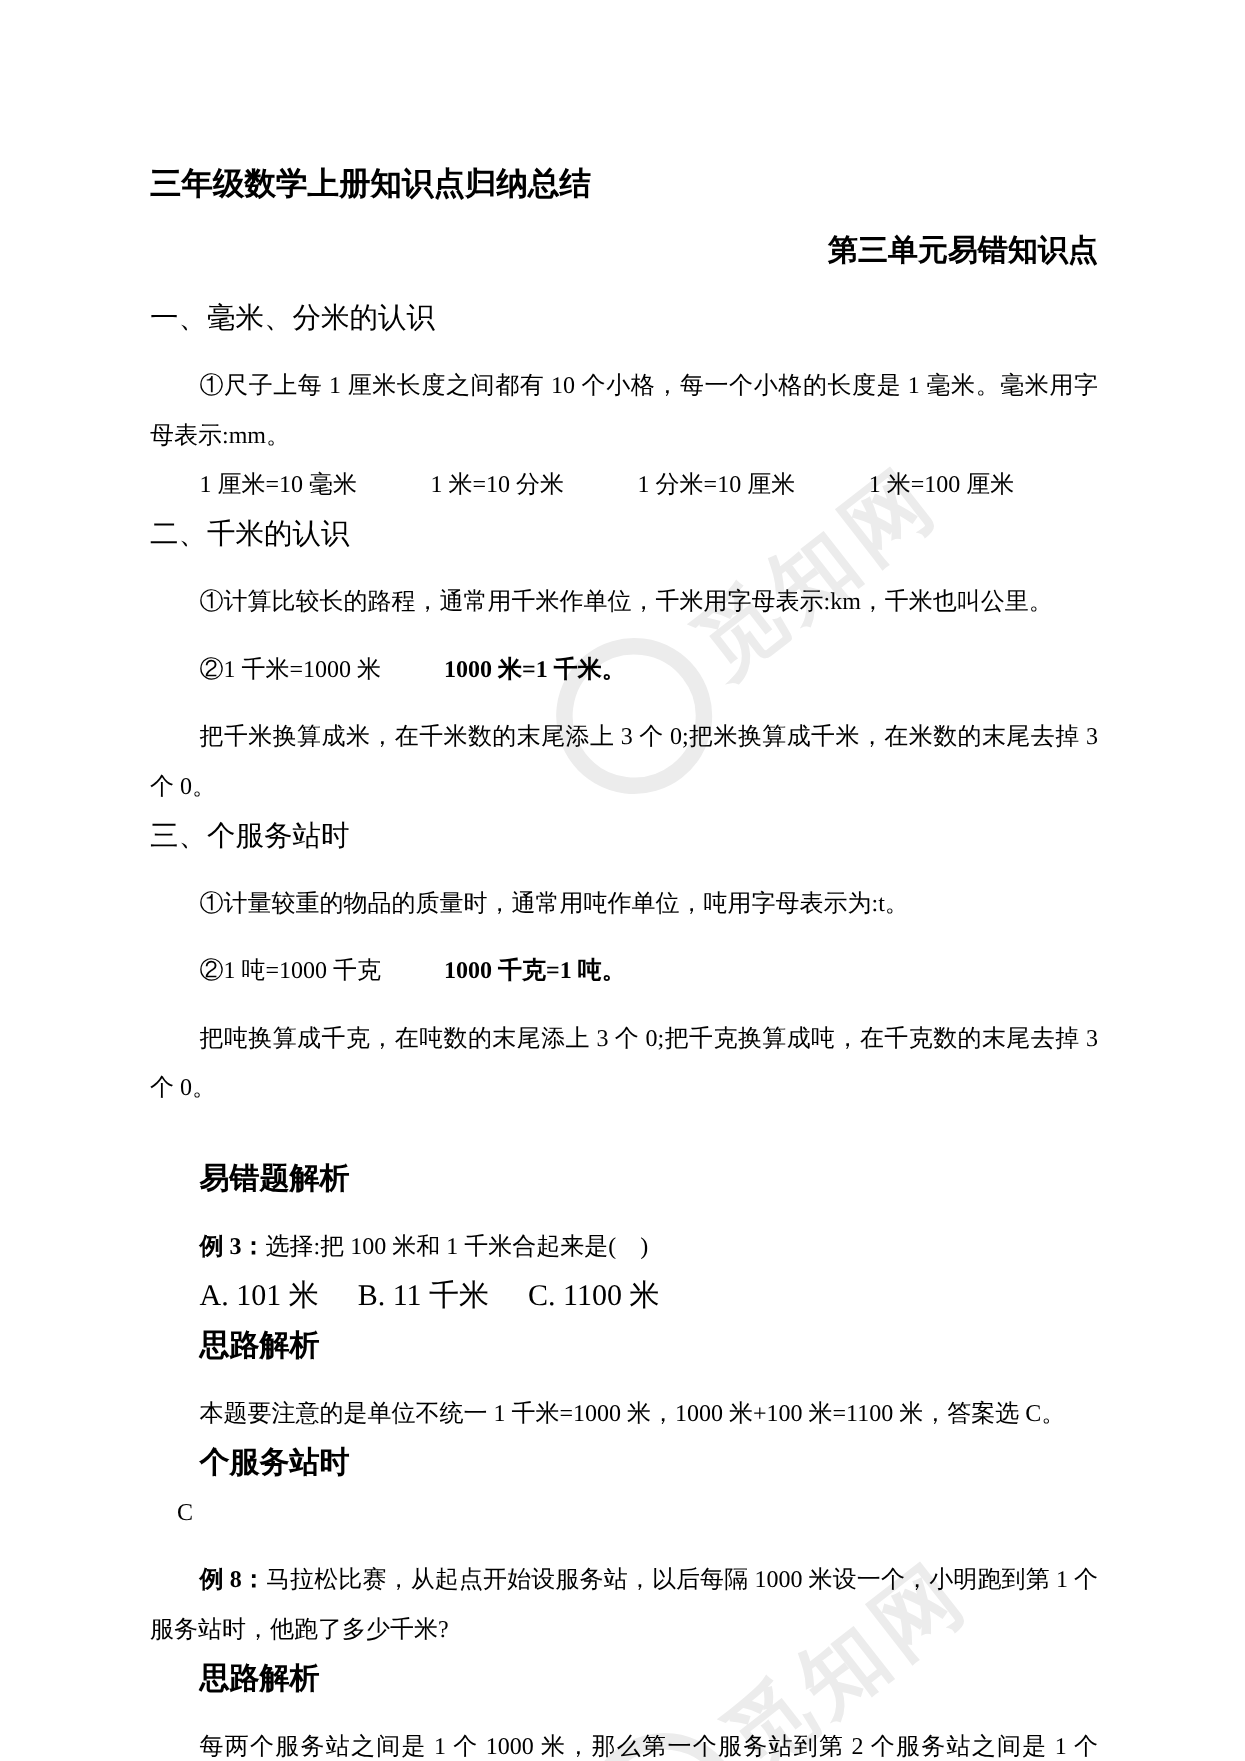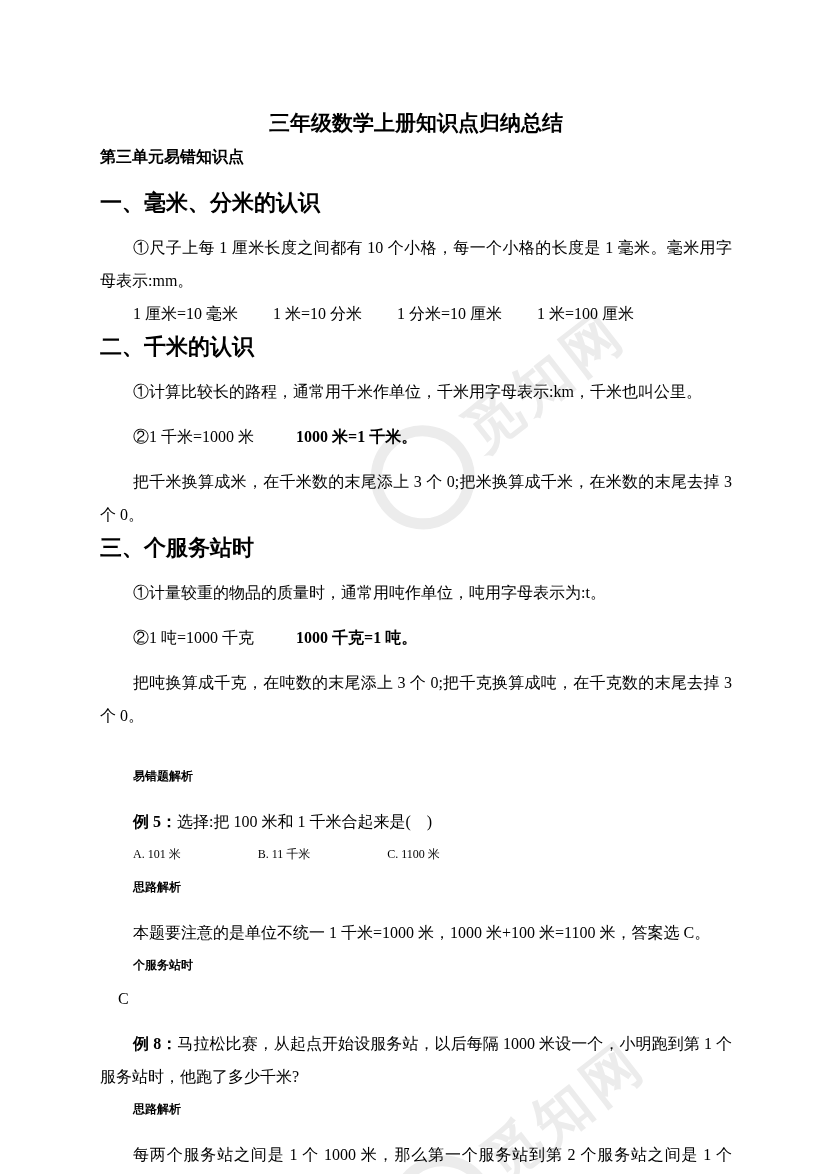--- a/index.html
+++ b/index.html
@@ -14,66 +14,67 @@
     color: #000000;
     font-family: "Liberation Serif", "DejaVu Serif", serif;
   }
   .content {
     position: absolute;
     left: 100px;
     right: 98px;
     top: 106px;
   }
   .doc-title {
-    text-align: center;
+    text-align: left;
     font-family: "Liberation Sans", "DejaVu Sans", sans-serif;
     font-weight: bold;
     font-size: 21px;
     line-height: 34px;
   }
   .doc-subtitle {
-    text-align: left;
+    text-align: right;
     font-family: "Liberation Sans", "DejaVu Sans", sans-serif;
     font-weight: bold;
-    font-size: 16px;
+    font-size: 20px;
     line-height: 34px;
+    margin-top: 10px;
   }
   .sec-heading {
     font-family: "Liberation Sans", "DejaVu Sans", sans-serif;
-    font-weight: bold;
-    font-size: 22px;
+    font-weight: normal;
+    font-size: 19px;
     line-height: 33px;
   }
   .first-heading { margin-top: 12px; }
   .para {
     font-size: 16px;
     line-height: 33px;
     text-align: justify;
   }
   .indent { text-indent: 33px; margin-top: 12px; }
   .conv-row {
     display: flex;
-    gap: 35px;
+    gap: 49px;
     padding-left: 33px;
     font-size: 16px;
     line-height: 33px;
     white-space: nowrap;
   }
   .sub-heading {
     font-family: "Liberation Sans", "DejaVu Sans", sans-serif;
     font-weight: bold;
-    font-size: 12px;
+    font-size: 20px;
     line-height: 33px;
     padding-left: 33px;
   }
   .options-row {
     display: flex;
-    gap: 77px;
+    gap: 26px;
     padding-left: 33px;
-    font-size: 12px;
+    font-size: 20px;
     line-height: 33px;
     white-space: nowrap;
   }
   .answer-line {
     font-size: 16px;
     line-height: 33px;
     padding-left: 18px;
   }
   .sp2 { margin-left: 42px; font-weight: bold; }
   .ex-label { font-weight: bold; }
@@ -142,21 +143,21 @@
 
     <div class="sec-heading">三、个服务站时</div>
     <p class="para indent">①计量较重的物品的质量时，通常用吨作单位，吨用字母表示为:t。</p>
     <p class="para indent"><span>②1 吨=1000 千克</span><span class="sp2">1000 千克=1 吨。</span></p>
     <p class="para indent">把吨换算成千克，在吨数的末尾添上 3 个 0;把千克换算成吨，在千克数的末尾去掉 3 个 0。</p>
 
     <div class="spacer"></div>
 
     <div class="sub-heading">易错题解析</div>
 
-    <p class="para indent"><span class="ex-label">例 5：</span><span>选择:把 100 米和 1 千米合起来是(　)</span></p>
+    <p class="para indent"><span class="ex-label">例 3：</span><span>选择:把 100 米和 1 千米合起来是(　)</span></p>
 
     <div class="options-row">
       <span>A.  101 米</span>
       <span>B. 11 千米</span>
       <span>C. 1100 米</span>
     </div>
 
     <div class="sub-heading">思路解析</div>
     <p class="para indent">本题要注意的是单位不统一 1 千米=1000 米，1000 米+100 米=1100 米，答案选 C。</p>
 

